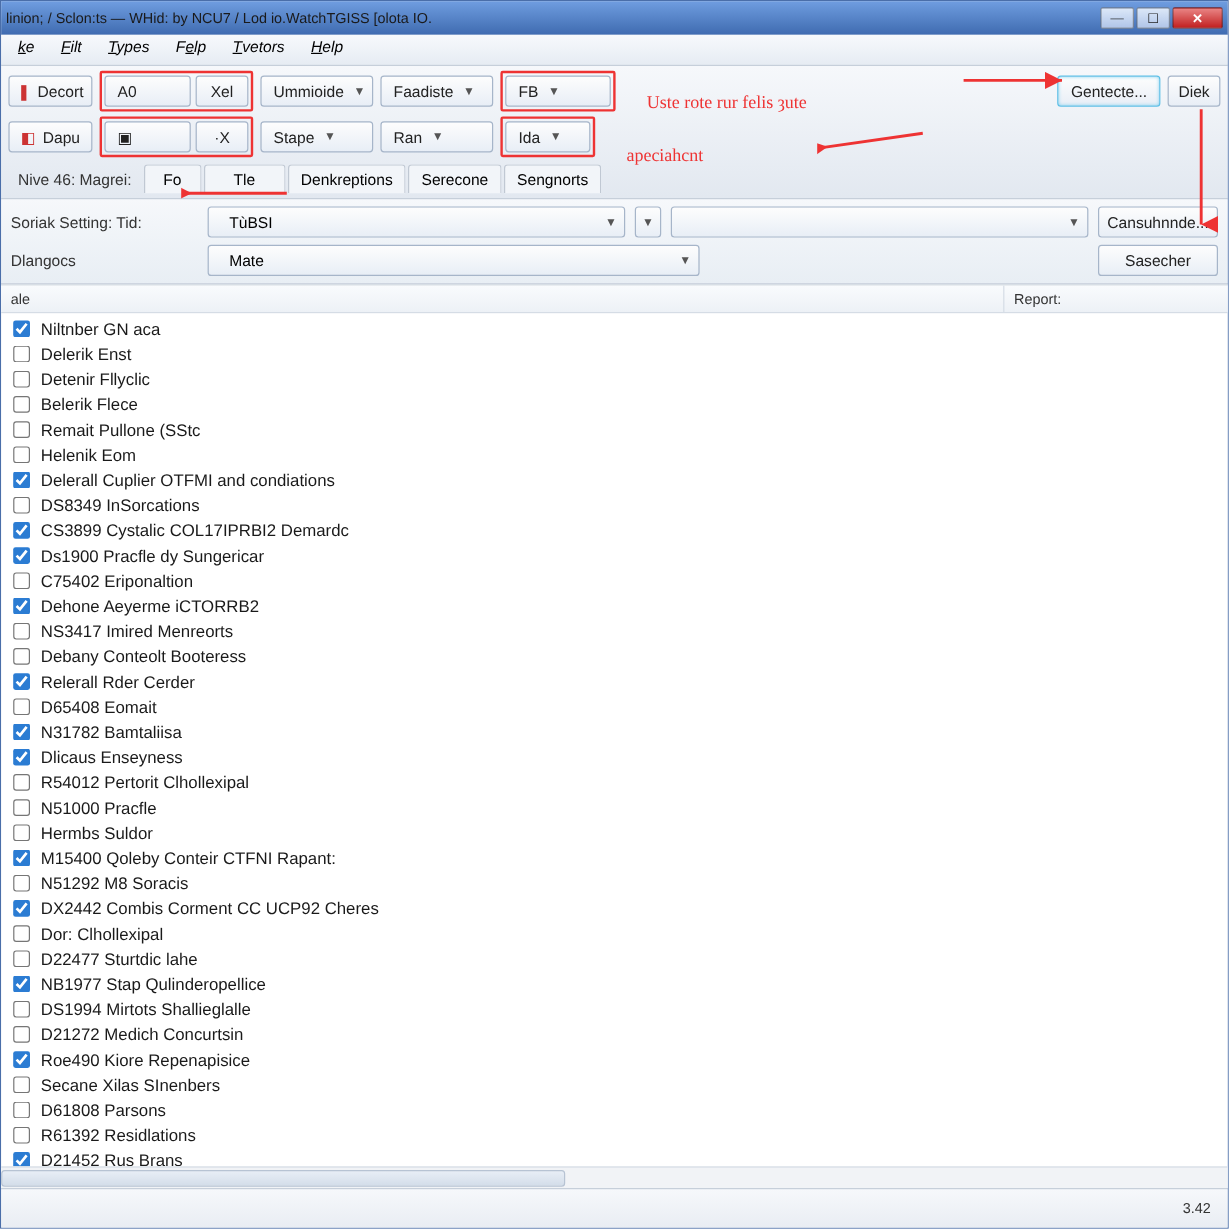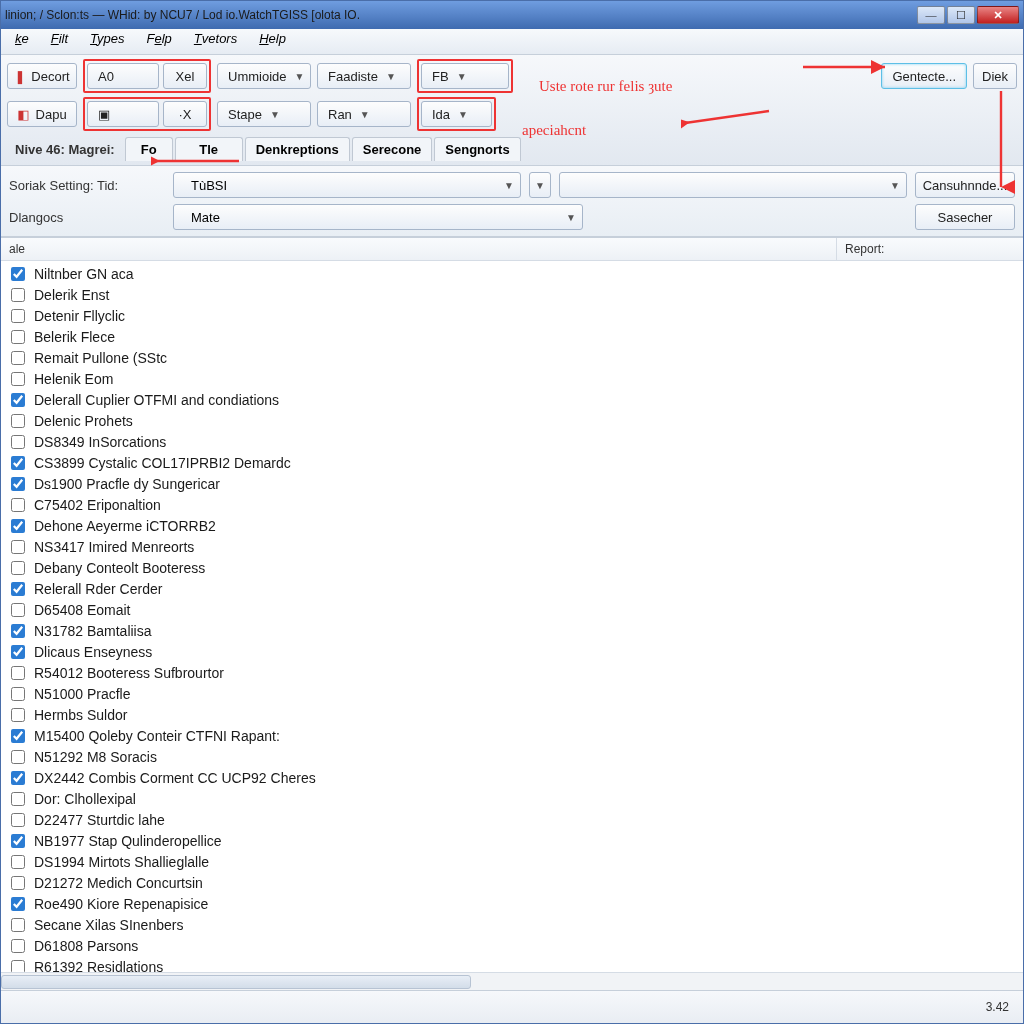--- a/index.html
+++ b/index.html
@@ -18,21 +18,21 @@
   .toolbar { background:linear-gradient(#f6f8fb,#e2e8f0); border-bottom:1px solid #c6cfda; padding:4px 6px; display:flex; flex-direction:column; gap:4px; position:relative; }
   .tool-row { display:flex; align-items:center; gap:6px; }
   .btn { background:linear-gradient(#fdfdfd,#e8eef6); border:1px solid #a6b5c9; border-radius:3px; height:26px; display:flex; align-items:center; padding:0 10px; cursor:default; font-size:13px; color:#222; }
   .btn.blue { border:1px solid #5dbfe6; box-shadow:0 0 3px #7fd0f0 inset; }
   .btn .caret { margin-left:8px; font-size:10px; color:#555; }
   .wbtn { width:70px; justify-content:center; }
   .combo { position:relative; background:linear-gradient(#fdfdfd,#e8eef6); border:1px solid #a6b5c9; border-radius:3px; height:26px; display:flex; align-items:center; padding:0 17px; }
   .combo .caret { position:absolute; right:6px; font-size:10px; color:#555; }
   .combo input, .combo span.val { border:none; background:transparent; outline:none; font-size:13px; width:100%; }
   .redbox { border:2px solid #e33; border-radius:2px; padding:2px; }
-  .tabstrip { display:flex; align-items:flex-end; gap:2px; margin-top:2px;font-weight:bold; }
+  .tabstrip { display:flex; align-items:flex-end; gap:2px; margin-top:2px; }
   .tabstrip .lab { padding:4px 8px; color:#333; }
   .tab { padding:4px 10px; border:1px solid #c0c8d3; border-bottom:none; border-radius:3px 3px 0 0; background:#f2f5f9; }
   .annot { color:#e33; font-family:"Segoe UI"; font-size:15px; line-height:24px; }
   .settings { background:linear-gradient(#f6f8fb,#e8eef4); border-bottom:1px solid #c6cfda; padding:6px 8px; display:flex; flex-direction:column; gap:6px; }
   .settings .row { display:flex; align-items:center; gap:8px; }
   .settings .key { width:156px; text-align:left; color:#333; }
   .settings .combo { flex:1; }
   .settings .dd { width:22px; justify-content:center; }
   .body { flex:1; display:flex; background:#fff; border-top:1px solid #c6cfda; min-height:0; }
   .left { flex:1; display:flex; flex-direction:column; min-height:0; }
@@ -246,24 +246,20 @@
           <div class="item">
             <input type="checkbox" style="">
             <span>Helenik Eom</span>
           </div>
           <div class="item">
             <input type="checkbox" checked="" style="">
             <span>Delerall Cuplier OTFMI and condiations</span>
           </div>
           <div class="item">
             <input type="checkbox" style="">
-            <span>Delenic Prohets</span>
-          </div>
-          <div class="item">
-            <input type="checkbox" style="">
             <span>DS8349 InSorcations</span>
           </div>
           <div class="item">
             <input type="checkbox" checked="" style="">
             <span>CS3899 Cystalic COL17IPRBI2 Demardc</span>
           </div>
           <div class="item">
             <input type="checkbox" checked="" style="">
             <span>Ds1900 Pracfle dy Sungericar</span>
           </div>
@@ -294,21 +290,21 @@
           <div class="item">
             <input type="checkbox" checked="" style="">
             <span>N31782 Bamtaliisa</span>
           </div>
           <div class="item">
             <input type="checkbox" checked="" style="">
             <span>Dlicaus Enseyness</span>
           </div>
           <div class="item">
             <input type="checkbox" style="">
-            <span>R54012 Booteress Sufbrourtor</span>
+            <span>R54012 Pertorit Clhollexipal</span>
           </div>
           <div class="item">
             <input type="checkbox" style="">
             <span>N51000 Pracfle</span>
           </div>
           <div class="item">
             <input type="checkbox" style="">
             <span>Hermbs Suldor</span>
           </div>
           <div class="item">

